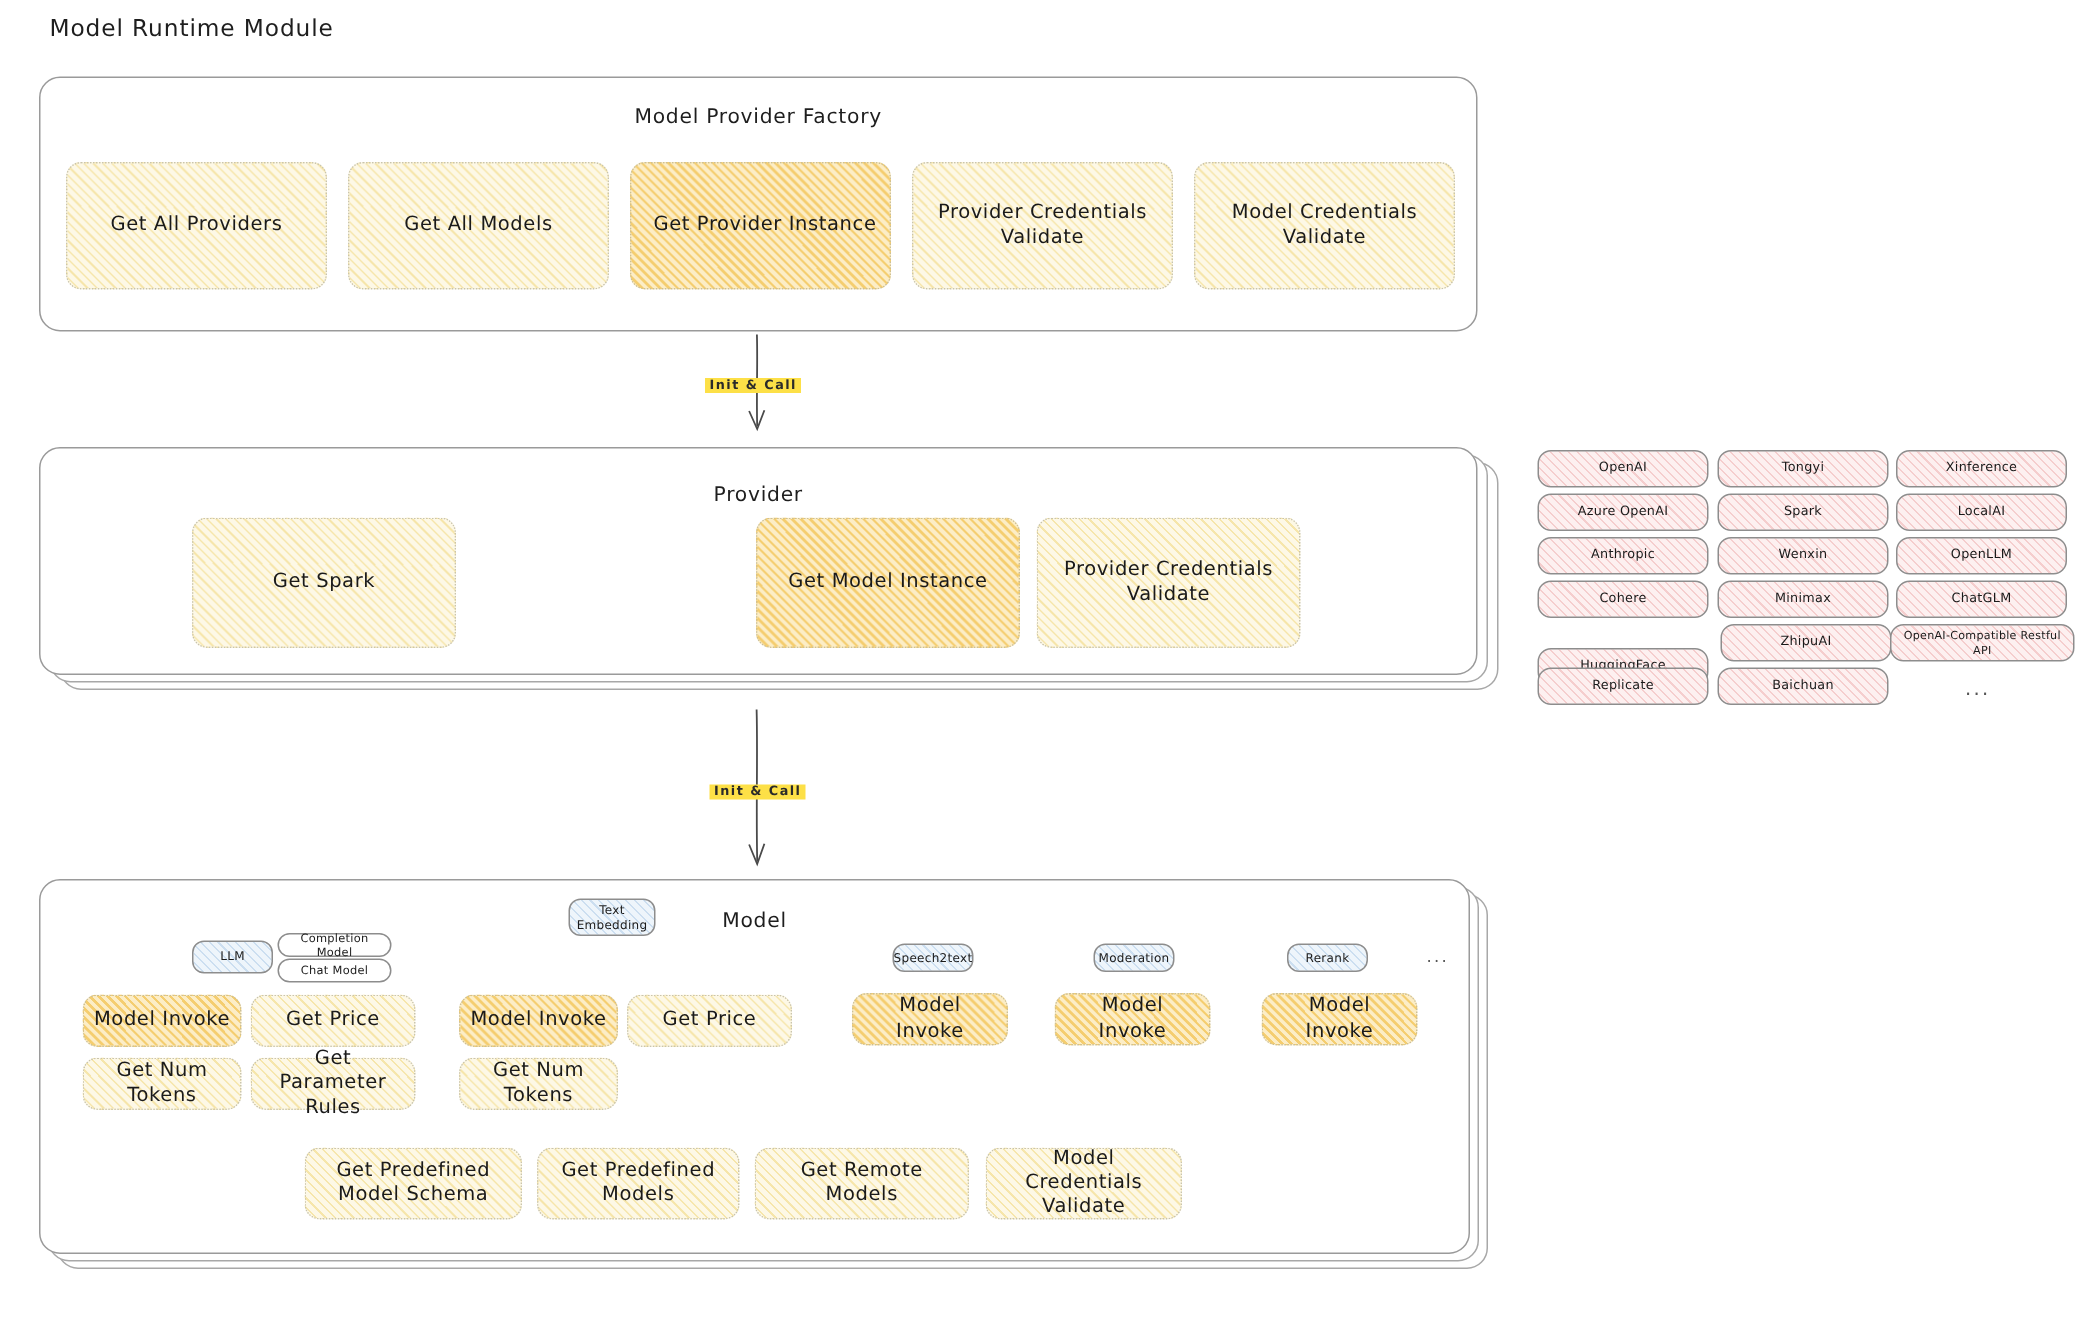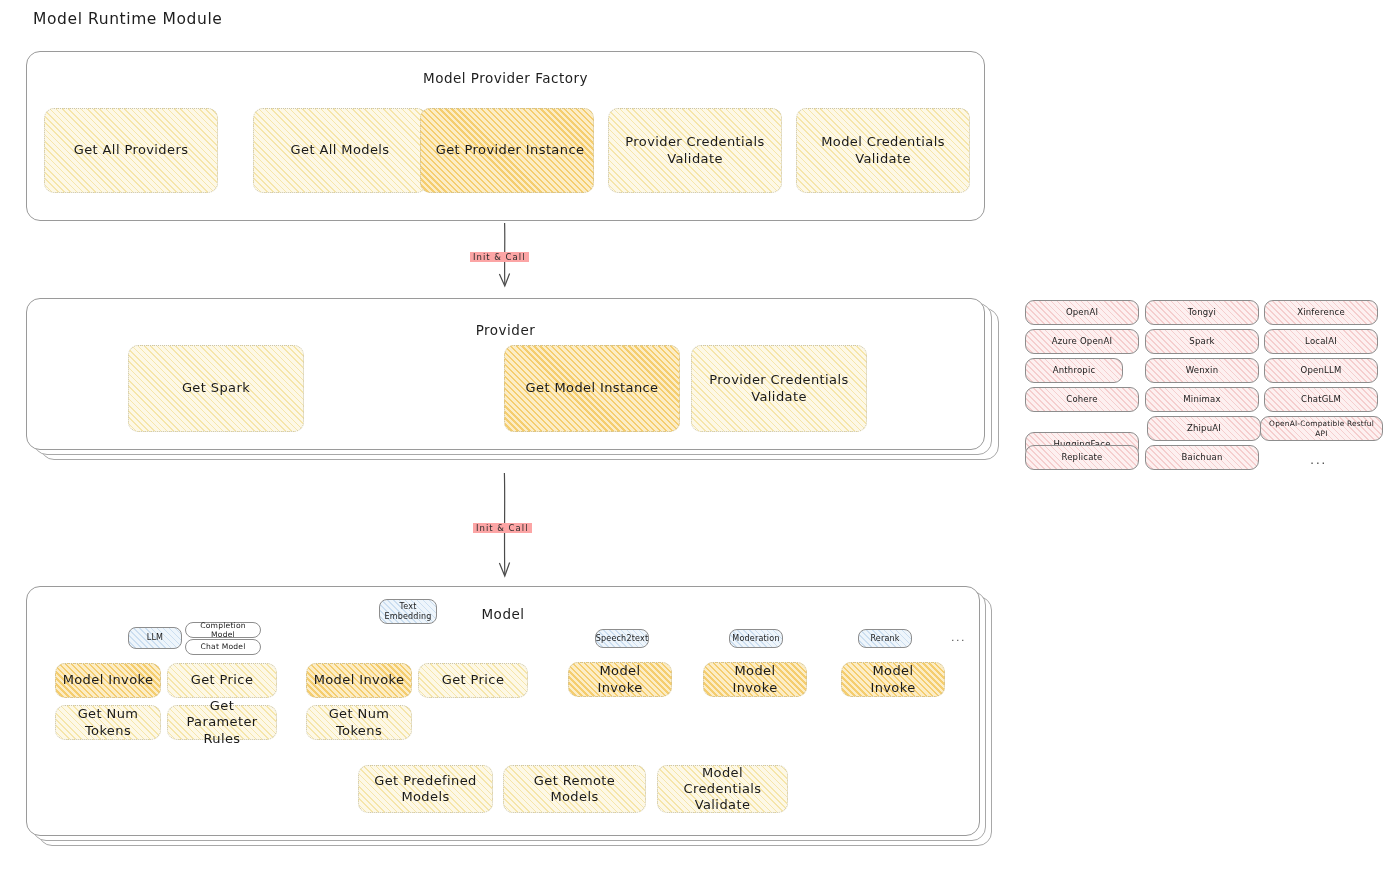--- a/index.html
+++ b/index.html
@@ -120,38 +120,39 @@
     letter-spacing:1.5px;
     user-select:none;
   }
 
   
   .arrow{position:absolute;}
   .arrow-label{
     position:absolute;
     font-size:8.5px;color:#2a2a2a;
     letter-spacing:1px;
-    background:#fca5a5;
+    background:#fde047;
     padding:0 3px;
     white-space:nowrap;
+    font-weight:bold;
   }
 </style>
 </head>
 <body>
 
 <div class="canvas">
 
   <div class="page-title hand">Model Runtime Module</div>
 
   <div class="panel" style="left:26px;top:51px;width:959px;height:170px;">
     <div class="panel-title hand" style="top:18px;">Model Provider Factory</div>
   </div>
 
   <div class="box y" style="left:44px;top:108px;width:174px;height:85px;">Get All Providers</div>
-  <div class="box y" style="left:232px;top:108px;width:174px;height:85px;margin-left:21px;">Get All Models</div>
+  <div class="box y" style="left:232px;top:108px;width:174px;height:85px;">Get All Models</div>
   <div class="box o" style="left:420px;top:108px;width:174px;height:85px;padding-left:12px;">Get Provider Instance</div>
   <div class="box y" style="left:608px;top:108px;width:174px;height:85px;">Provider Credentials Validate</div>
   <div class="box y" style="left:796px;top:108px;width:174px;height:85px;">Model Credentials Validate</div>
 
   <svg class="arrow" style="left:480px;top:222px;" width="50" height="72" viewBox="0 0 50 72">
     <path d="M24.6 1 C25.2 20, 24.2 40, 24.8 62" stroke="#4a4a4a" stroke-width="1.2" fill="none"></path>
     <path d="M19.4 52 L24.8 64 L29.6 51.5" stroke="#4a4a4a" stroke-width="1.2" fill="none"></path>
   </svg>
   <div class="arrow-label hand" style="left:470px;top:252px;">Init &amp; Call</div>
 
@@ -160,21 +161,21 @@
   <div class="panel" style="left:26px;top:298px;width:959px;height:152px;">
     <div class="panel-title hand" style="top:23px;">Provider</div>
   </div>
 
   <div class="box y" style="left:128px;top:345px;width:176px;height:87px;">Get Spark</div>
   <div class="box o" style="left:504px;top:345px;width:176px;height:87px;">Get Model Instance</div>
   <div class="box y" style="left:691px;top:345px;width:176px;height:87px;">Provider Credentials Validate</div>
 
   <div class="box p" style="left:1025px;top:300px;width:114px;height:25px;">OpenAI</div>
   <div class="box p" style="left:1025px;top:329px;width:114px;height:25px;">Azure OpenAI</div>
-  <div class="box p" style="left:1025px;top:358px;width:98px;height:25px;">Anthropic</div>
+  <div class="box p" style="left:1025px;top:358px;width:114px;height:25px;">Anthropic</div>
   <div class="box p" style="left:1025px;top:387px;width:114px;height:25px;">Cohere</div>
   <div class="box p" style="left:1025px;top:432px;width:114px;height:25px;text-decoration:underline;">HuggingFace</div>
   <div class="box p" style="left:1025px;top:445px;width:114px;height:25px;">Replicate</div>
 
   <div class="box p" style="left:1145px;top:300px;width:114px;height:25px;">Tongyi</div>
   <div class="box p" style="left:1145px;top:329px;width:114px;height:25px;">Spark</div>
   <div class="box p" style="left:1145px;top:358px;width:114px;height:25px;">Wenxin</div>
   <div class="box p" style="left:1145px;top:387px;width:114px;height:25px;">Minimax</div>
   <div class="box p" style="left:1123px;top:416px;width:114px;height:25px;margin-left:24px;">ZhipuAI</div>
   <div class="box p" style="left:1145px;top:445px;width:114px;height:25px;">Baichuan</div>
@@ -216,17 +217,18 @@
   <div class="box o" style="left:568px;top:662px;width:104px;height:35px;">Model Invoke</div>
 
   <div class="box b" style="left:729px;top:629px;width:54px;height:19px;">Moderation</div>
   <div class="box o" style="left:703px;top:662px;width:104px;height:35px;">Model Invoke</div>
 
   <div class="box b" style="left:858px;top:629px;width:54px;height:19px;">Rerank</div>
   <div class="box o" style="left:841px;top:662px;width:104px;height:35px;">Model Invoke</div>
 
   <div class="ellipsis hand" style="left:951px;top:631px;font-size:11px;">...</div>
 
+  <div class="box y" style="left:203px;top:765px;width:145px;height:48px;">Get Predefined Model Schema</div>
   <div class="box y" style="left:358px;top:765px;width:135px;height:48px;">Get Predefined Models</div>
   <div class="box y" style="left:503px;top:765px;width:143px;height:48px;">Get Remote Models</div>
   <div class="box y" style="left:657px;top:765px;width:131px;height:48px;">Model Credentials Validate</div>
 
 </div>
 
 </body></html>

